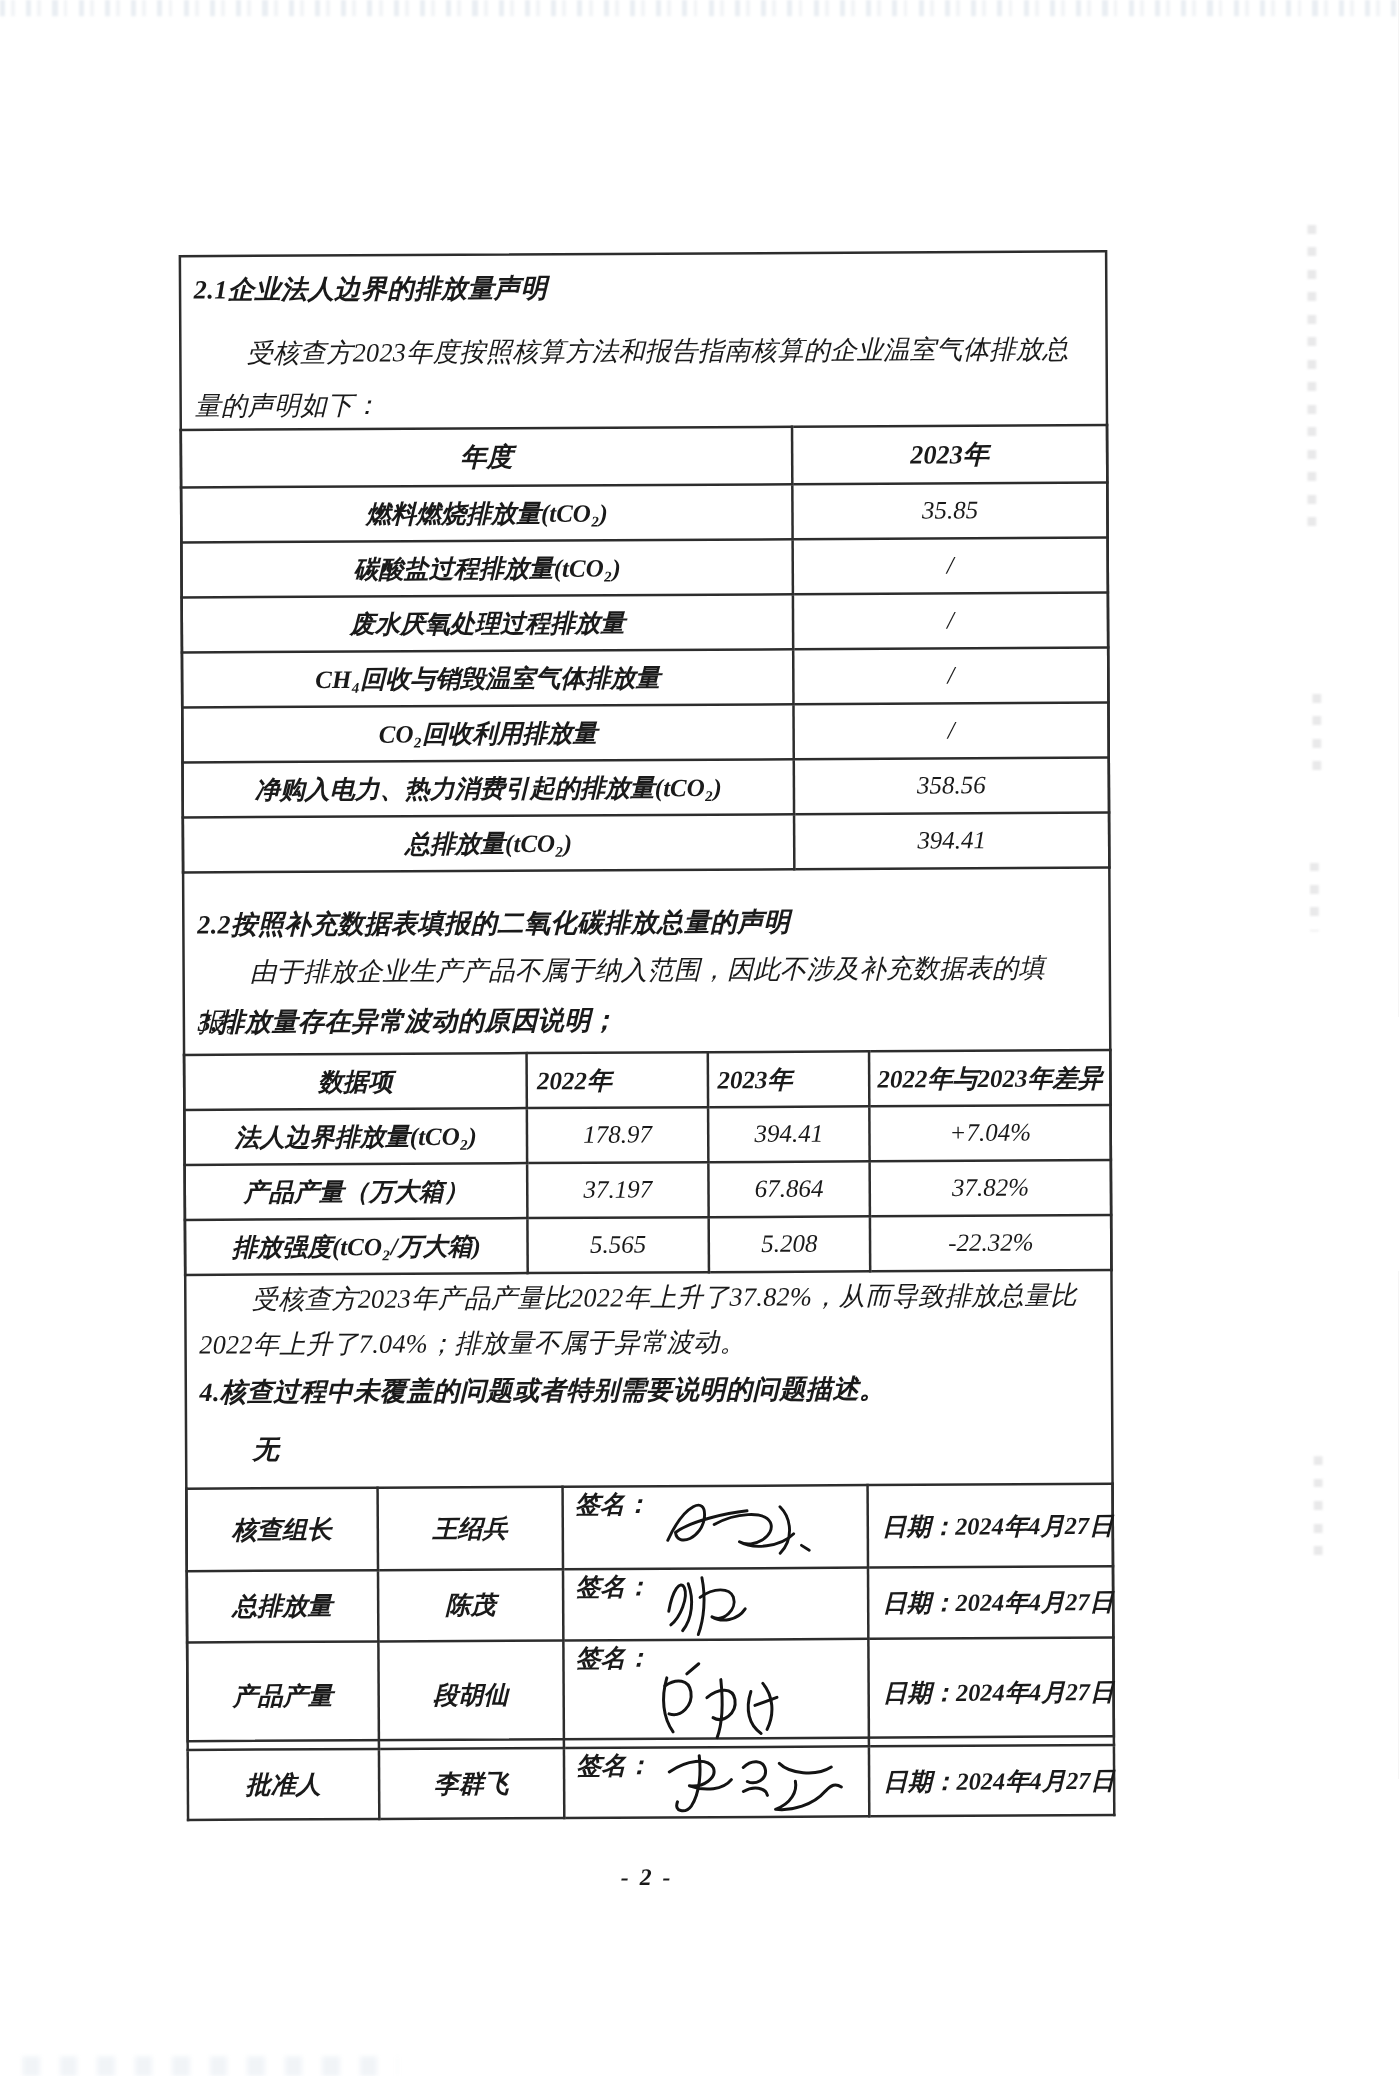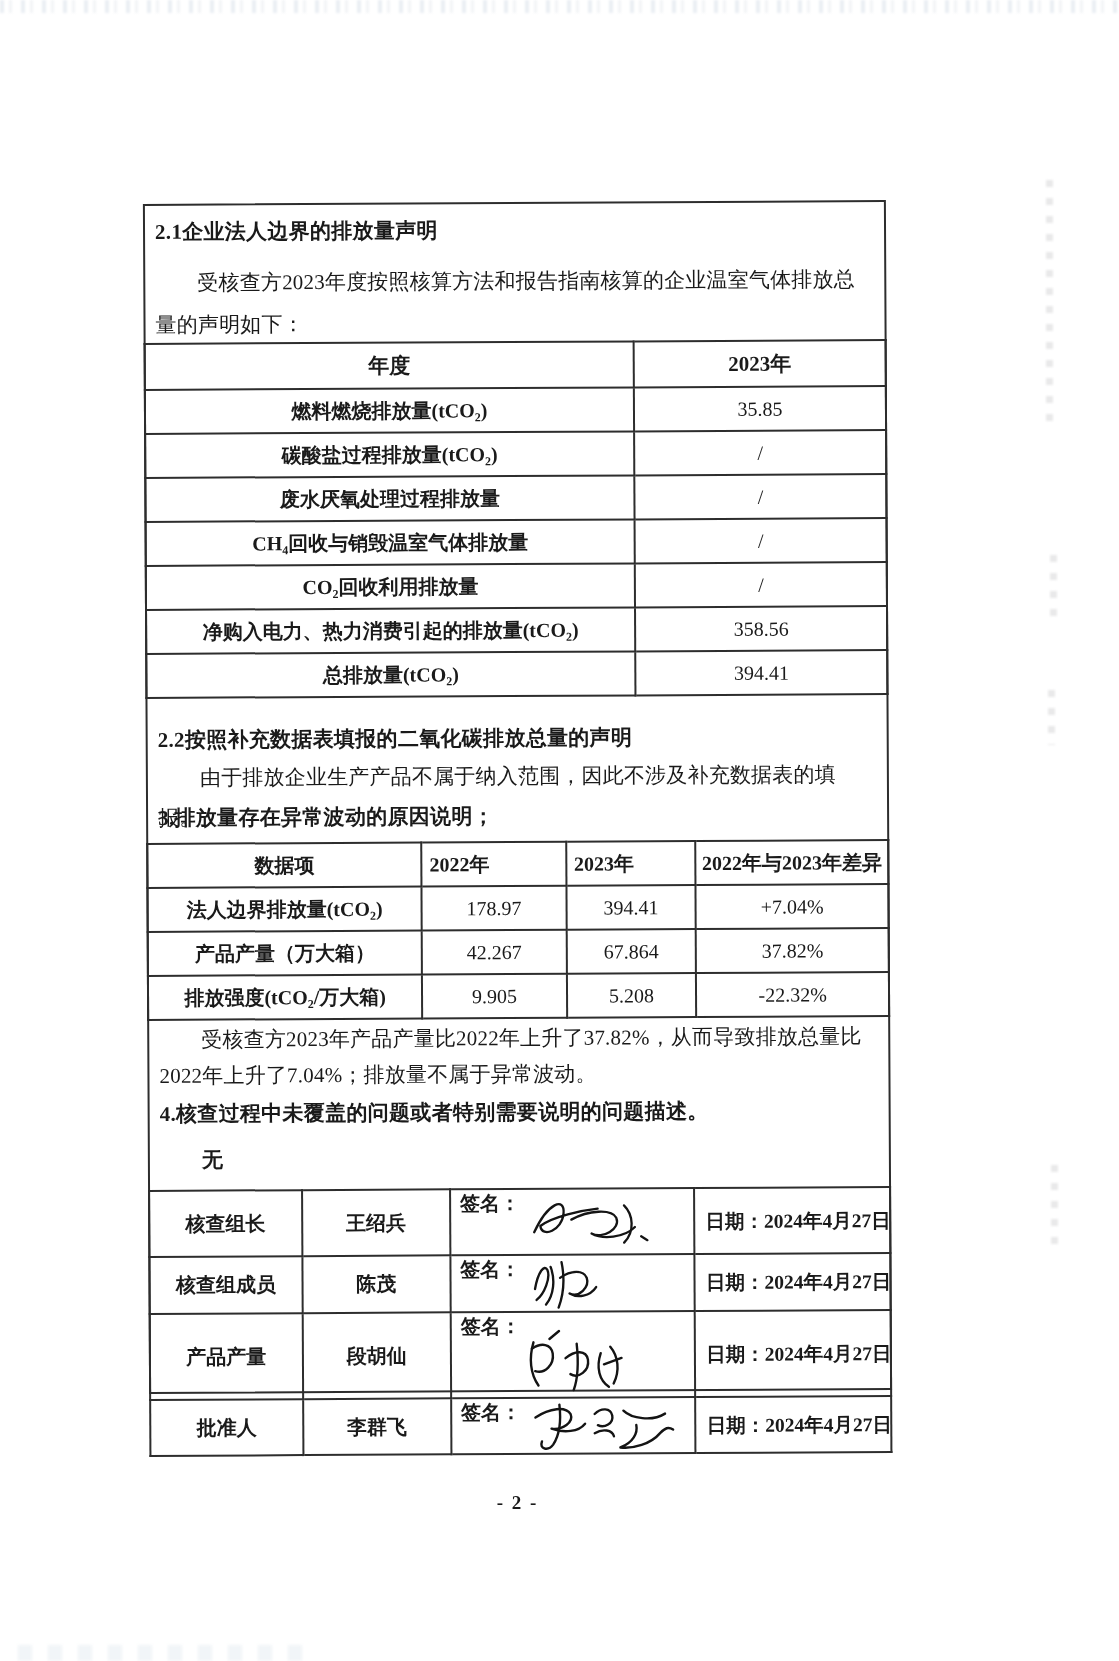--- a/index.html
+++ b/index.html
@@ -4,20 +4,21 @@
 <style>
   html,body{margin:0;padding:0;background:#e8e8e8;}
   .page{
     position:relative;
     width:1119px;height:1661px;
     margin:0 auto;
     background:#ffffff;
     overflow:hidden;
     font-family:"Liberation Serif","DejaVu Serif",serif;
     color:#1a1a1a;
+    font-style:italic;
   }
   
   .scan-strip-top{
     position:absolute;top:0;left:0;right:0;height:13px;
     background:repeating-linear-gradient(90deg,
       rgba(110,140,175,0.14) 0 4px, rgba(255,255,255,0) 4px 9px,
       rgba(130,150,170,0.10) 9px 12px, rgba(255,255,255,0) 12px 21px);
     filter:blur(1px);
   }
   .scan-strip-bottom{
@@ -178,27 +179,27 @@
           <td>2022年与2023年差异</td>
         </tr>
         <tr>
           <td class="item">法人边界排放量(tCO₂)</td>
           <td>178.97</td>
           <td>394.41</td>
           <td>+7.04%</td>
         </tr>
         <tr>
           <td class="item">产品产量（万大箱）</td>
-          <td>42.267</td>
+          <td>37.197</td>
           <td>67.864</td>
           <td>37.82%</td>
         </tr>
         <tr>
           <td class="item">排放强度(tCO₂/万大箱)</td>
-          <td>9.905</td>
+          <td>5.565</td>
           <td>5.208</td>
           <td>-22.32%</td>
         </tr>
       </tbody>
     </table>
 
     <div class="para p3">受核查方2023年产品产量比2022年上升了37.82%，从而导致排放总量比2022年上升了7.04%；排放量不属于异常波动。</div>
 
     <div class="h h4">4.核查过程中未覆盖的问题或者特别需要说明的问题描述。</div>
     <div class="para p4">无</div>
@@ -221,21 +222,21 @@
                 <path d="M12 52 C 30 14, 52 6, 50 28 C 48 50, 22 60, 20 44 C 36 32, 74 24, 94 22"></path>
                 <path d="M60 36 C 82 24, 112 22, 118 34 C 124 48, 100 62, 86 54 C 100 62, 128 60, 142 46"></path>
                 <path d="M128 18 C 140 30, 142 52, 128 66"></path>
                 <path d="M150 58 l 8 5"></path>
               </svg>
             </span>
           </td>
           <td class="date-cell"><span>日期：</span><span>2024年4月27日</span></td>
         </tr>
         <tr>
-          <td>核查组成员</td>
+          <td>总排放量</td>
           <td>陈茂</td>
           <td class="sig-cell">
             <span class="sig-wrap">
               <span>签名：</span>
               <svg class="sig-svg" width="95" height="58" viewBox="0 0 120 74" style="margin-top:-3px;">
                 <path d="M14 46 C 18 24, 26 14, 30 22 C 34 32, 26 52, 16 60"></path>
                 <path d="M34 18 C 40 34, 38 54, 28 66"></path>
                 <path d="M48 12 C 52 32, 50 54, 44 70"></path>
                 <path d="M46 32 C 60 22, 76 22, 80 32 C 84 44, 70 58, 58 52 C 68 58, 84 56, 92 44"></path>
               </svg>

